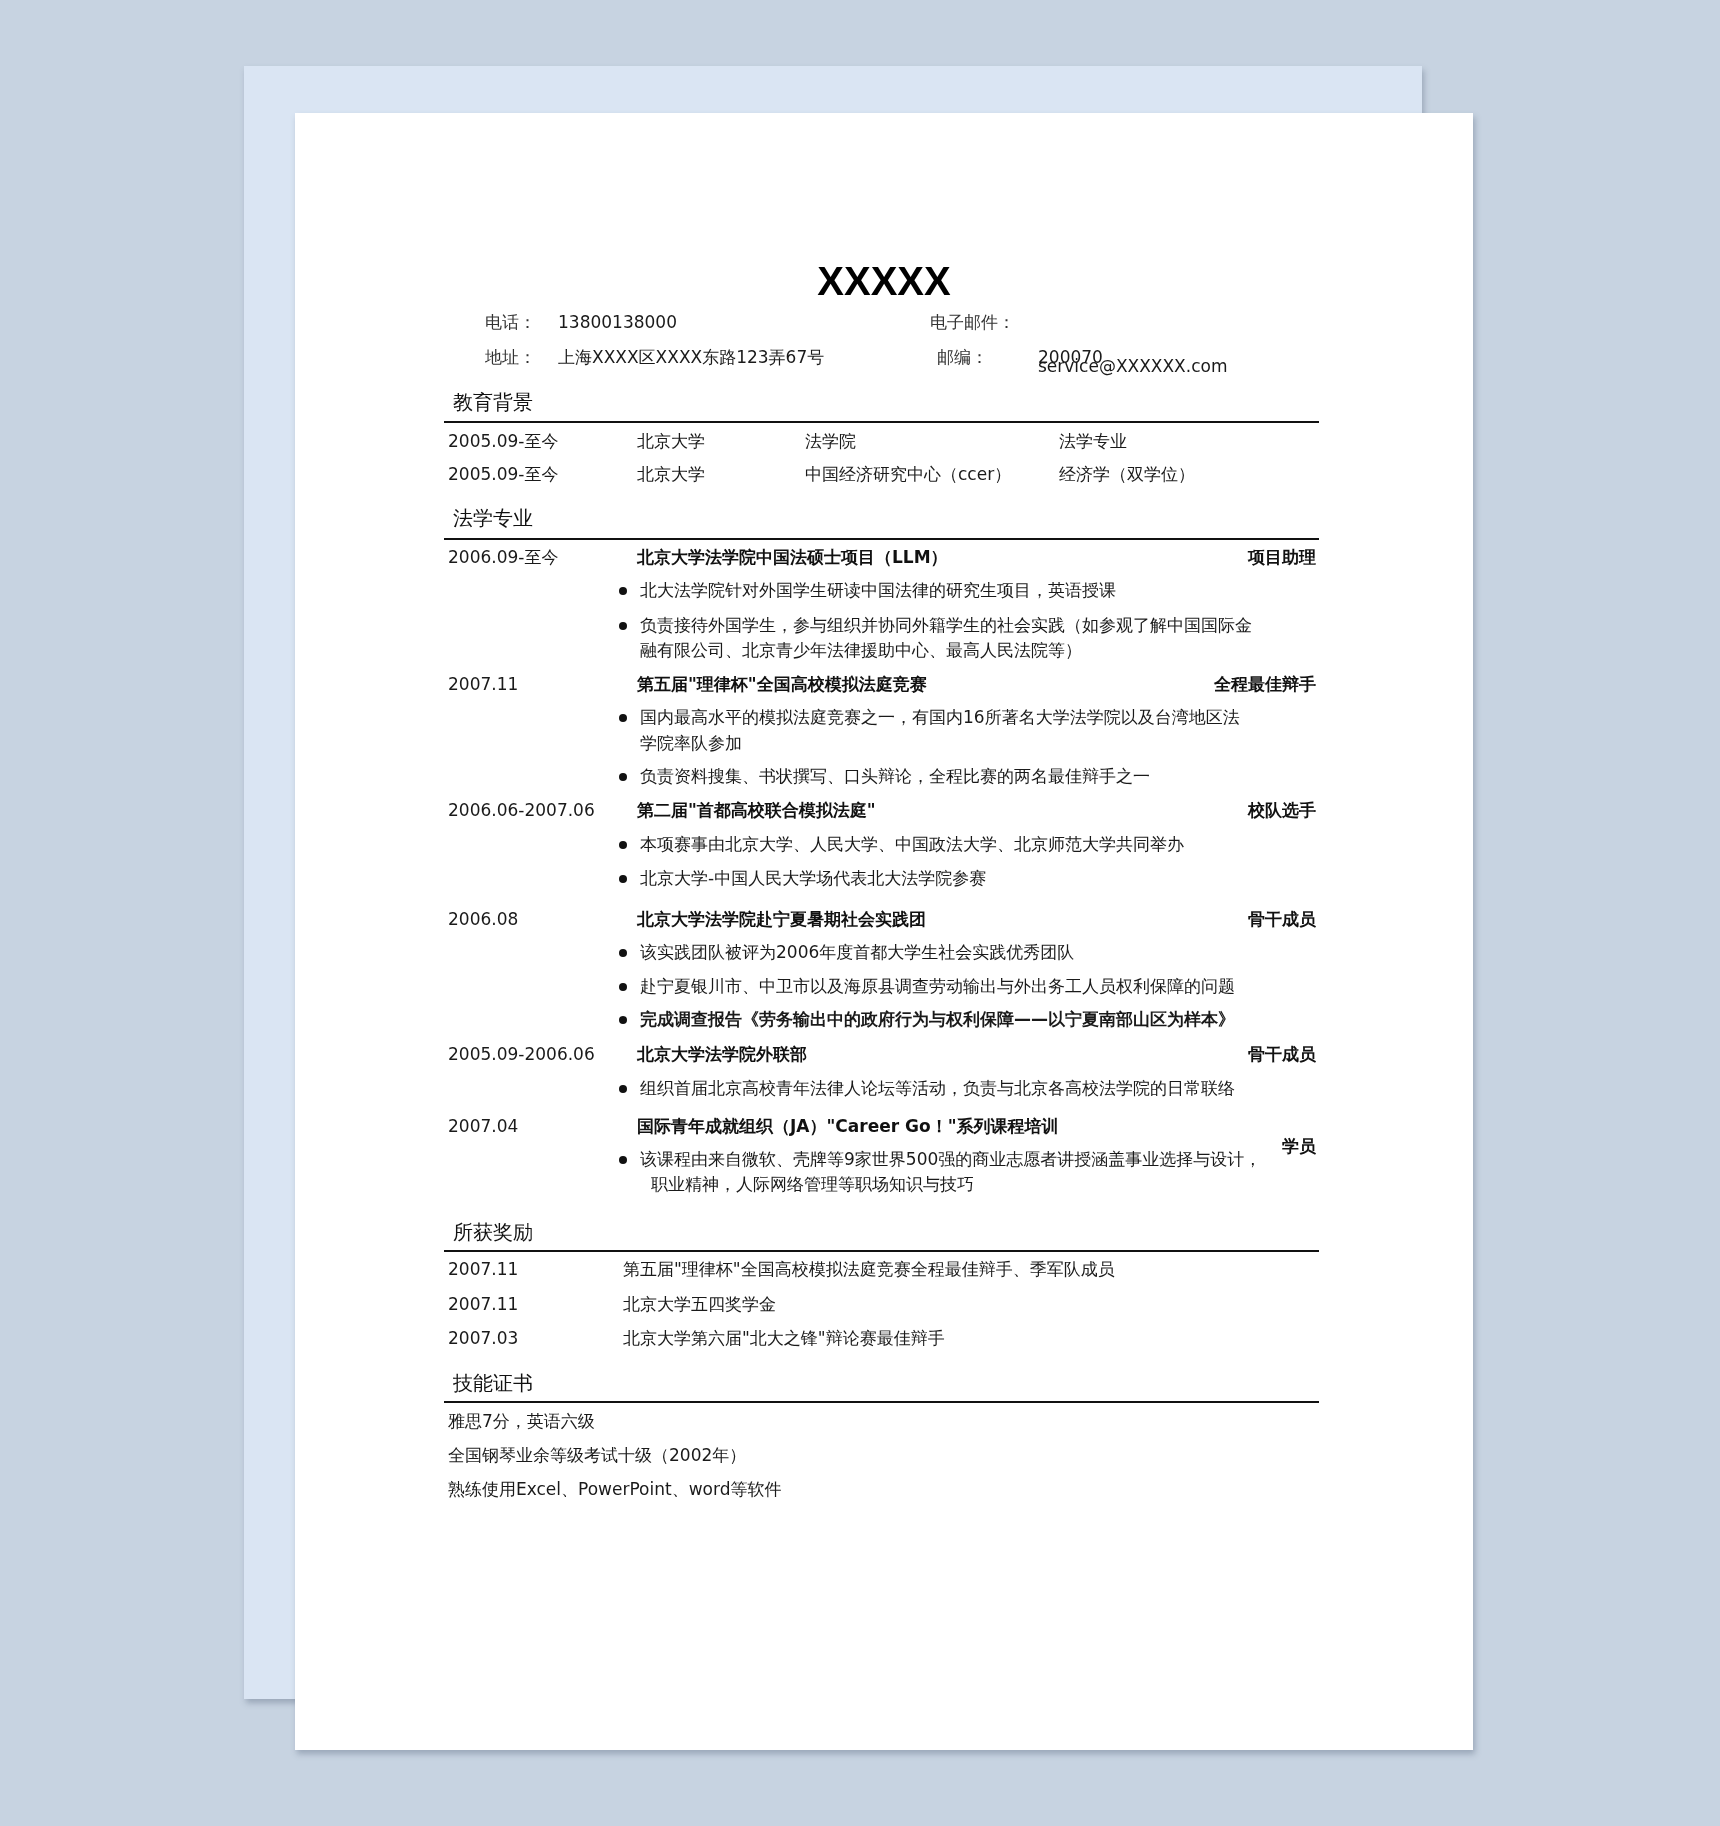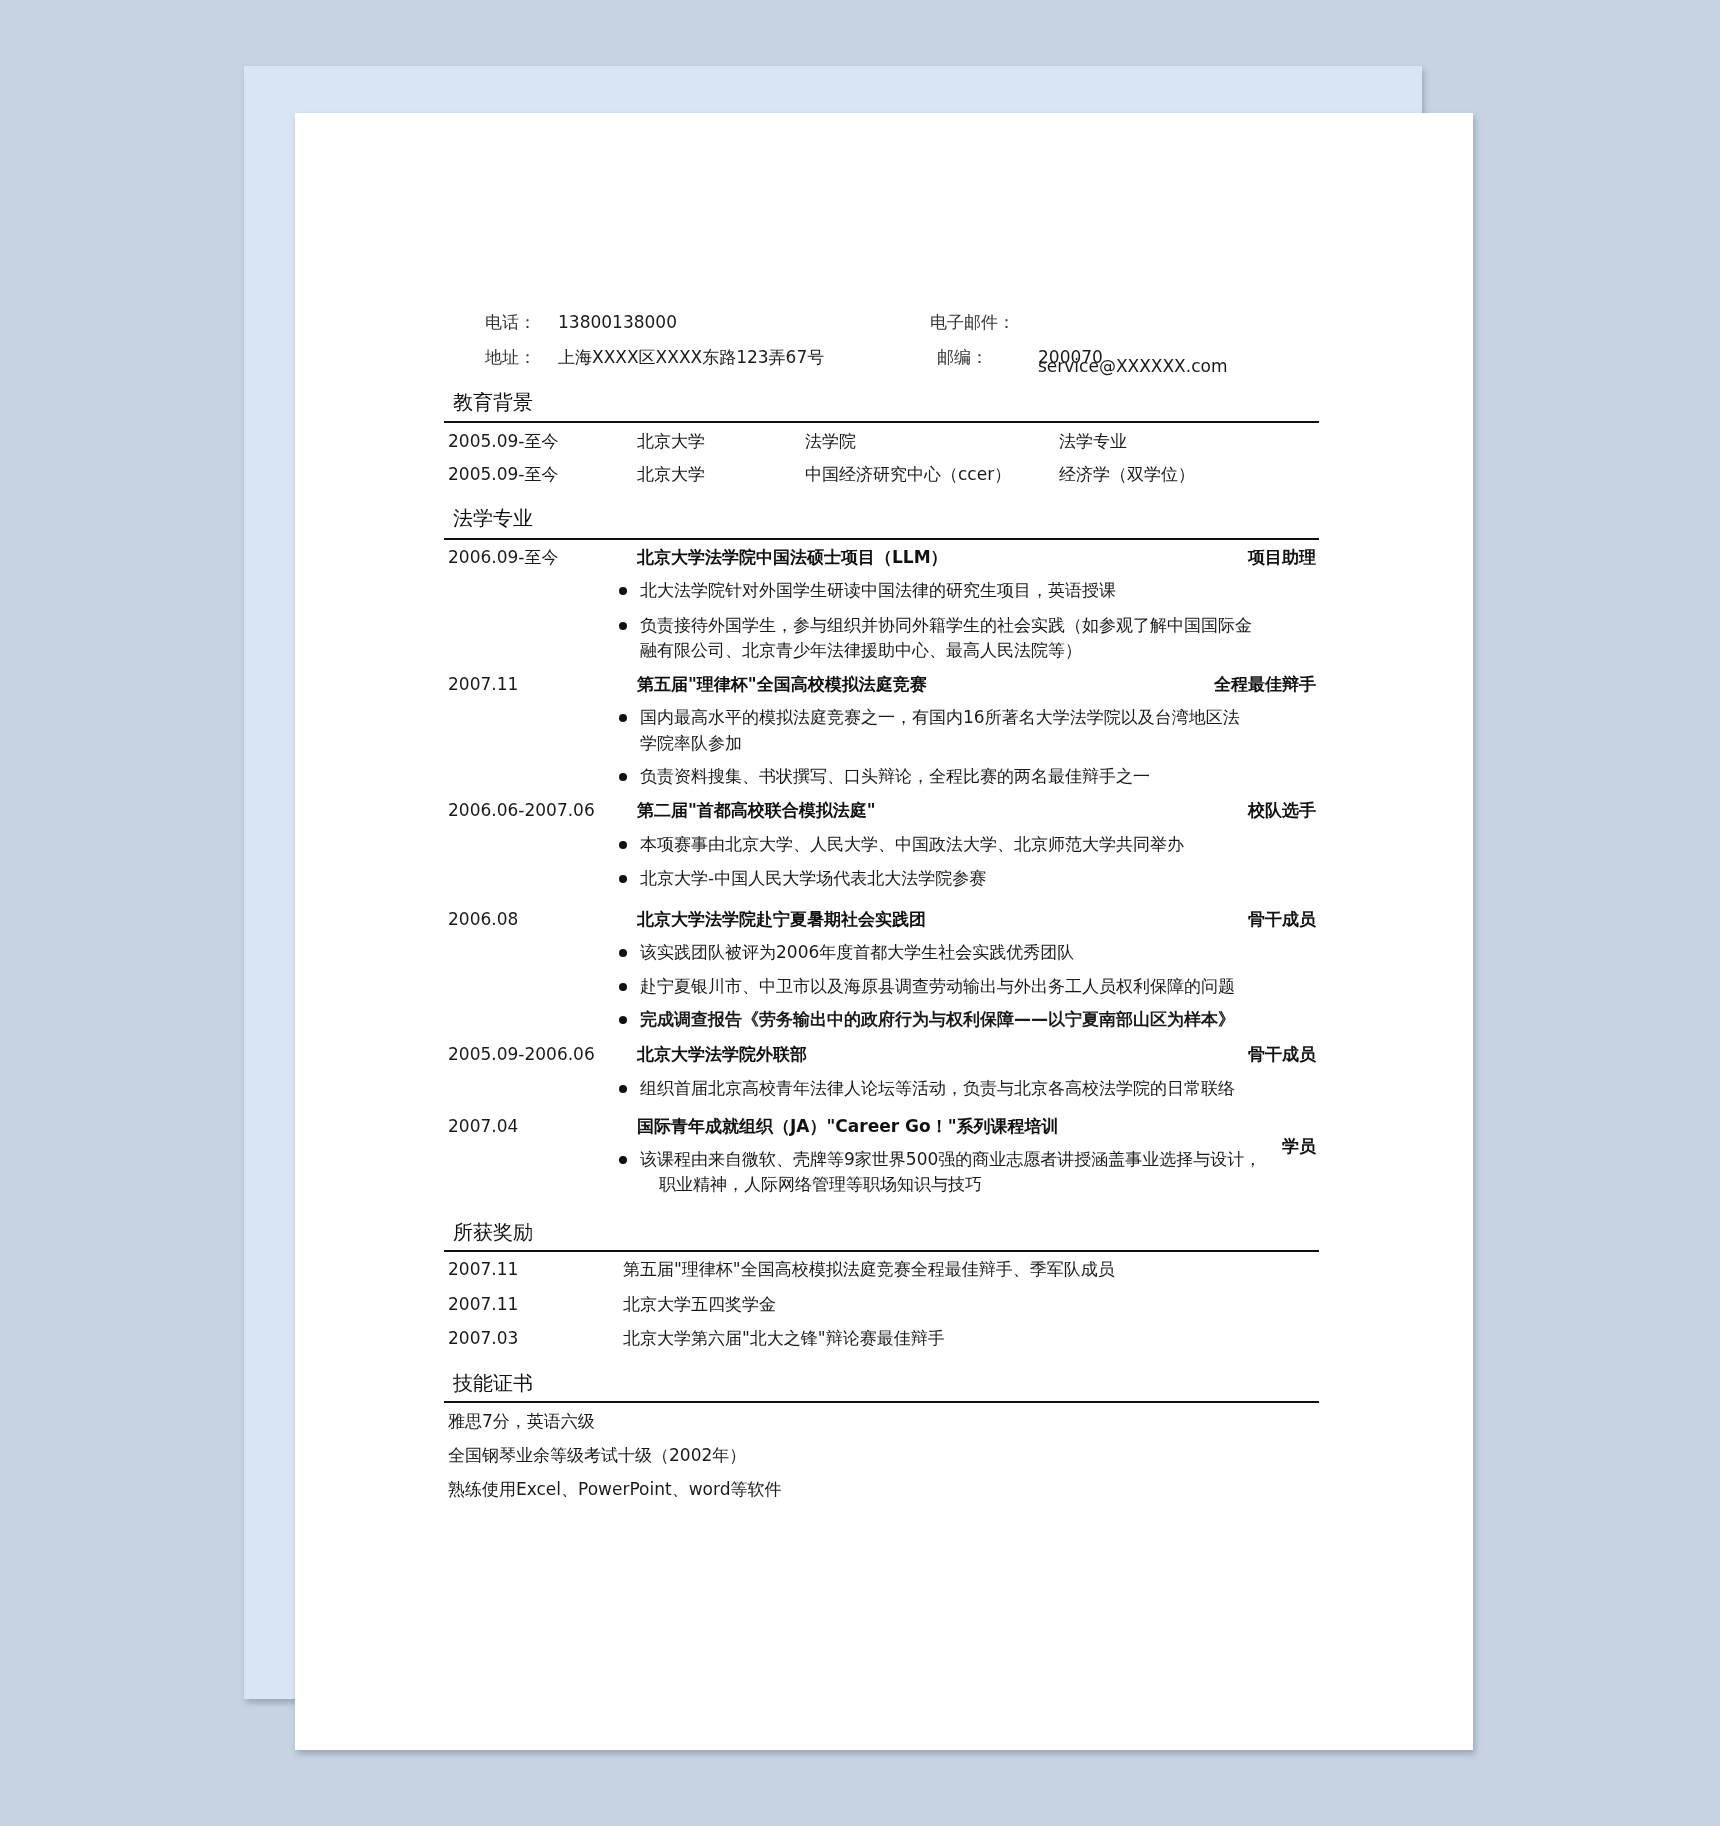--- a/index.html
+++ b/index.html
@@ -32,20 +32,21 @@
   .bullet { position:absolute; width:8px; height:8px; border-radius:50%; background:#111; }
   .right { }
 </style>
 </head>
 <body>
 
 <div class="back-page"></div>
 
 <div class="front-page">
 
+  <div class="abs title">XXXXX</div>
 
   <div class="abs t lbl" style="left:190px;top:201px;">电话：</div>
   <div class="abs t" style="left:263px;top:201px;">13800138000</div>
   <div class="abs t lbl" style="left:635px;top:201px;">电子邮件：</div>
   <div class="abs t" style="left:743px;top:201px;margin-top:44px;">service@XXXXXX.com</div>
 
   <div class="abs t lbl" style="left:190px;top:236px;">地址：</div>
   <div class="abs t" style="left:263px;top:236px;">上海XXXX区XXXX东路123弄67号</div>
   <div class="abs t lbl" style="left:642px;top:236px;">邮编：</div>
   <div class="abs t" style="left:743px;top:236px;">200070</div>
@@ -120,21 +121,21 @@
     <span class="bullet" style="left:324px;top:972px;"></span>
     <div class="abs t" style="left:345px;top:967px;">组织首届北京高校青年法律人论坛等活动，负责与北京各高校法学院的日常联络</div>
   </div>
 
   <div>
     <div class="abs t" style="left:153px;top:1005px;">2007.04</div>
     <div class="abs t bold" style="left:342px;top:1005px;">国际青年成就组织（JA）"Career Go！"系列课程培训</div>
     <div class="abs t bold right" style="right:157px;top:1005px;margin-top:20px;">学员</div>
     <span class="bullet" style="left:324px;top:1043px;"></span>
     <div class="abs t" style="left:345px;top:1038px;">该课程由来自微软、壳牌等9家世界500强的商业志愿者讲授涵盖事业选择与设计，</div>
-    <div class="abs t" style="left:364px;top:1063px;text-align:center;">职业精神，人际网络管理等职场知识与技巧</div>
+    <div class="abs t" style="left:356px;top:1063px;text-align:center;">职业精神，人际网络管理等职场知识与技巧</div>
   </div>
 
   <div class="abs sec" style="left:158px;top:1109px;">所获奖励</div>
   <div class="rule" style="top:1137px;"></div>
 
   <div>
     <div class="abs t" style="left:153px;top:1148px;">2007.11</div>
     <div class="abs t" style="left:328px;top:1148px;">第五届"理律杯"全国高校模拟法庭竞赛全程最佳辩手、季军队成员</div>
   </div>
   <div>

